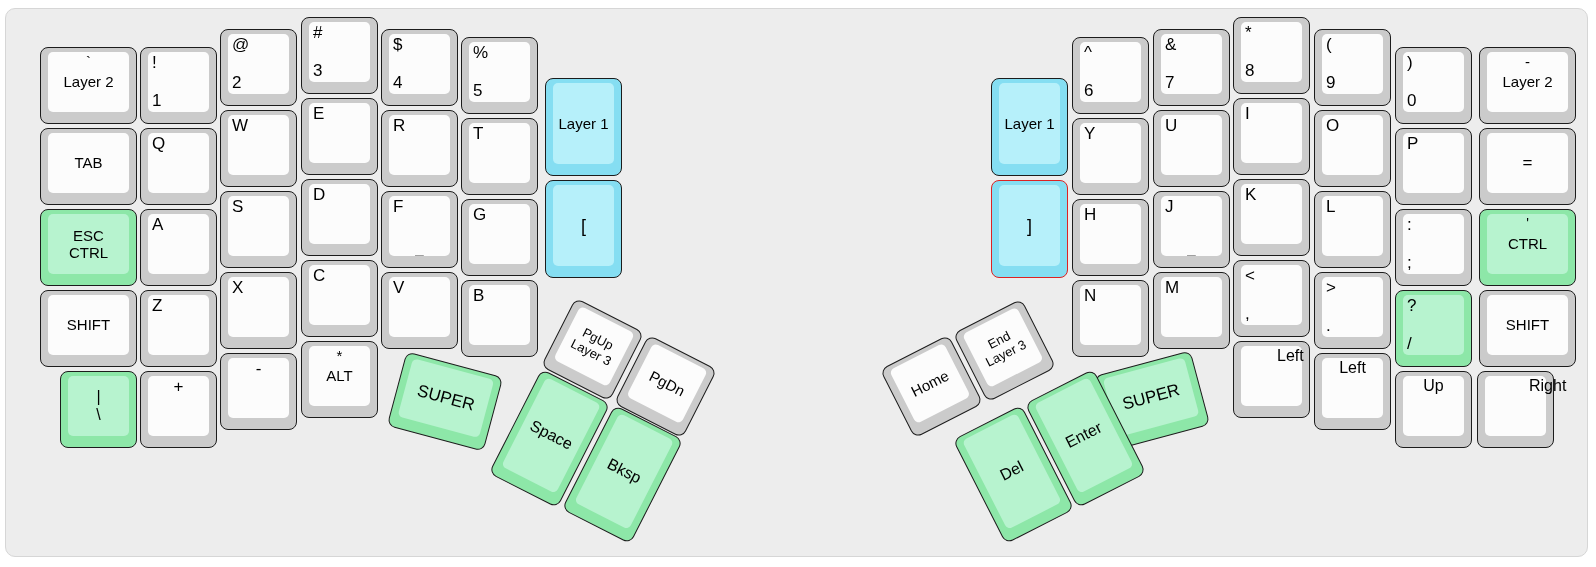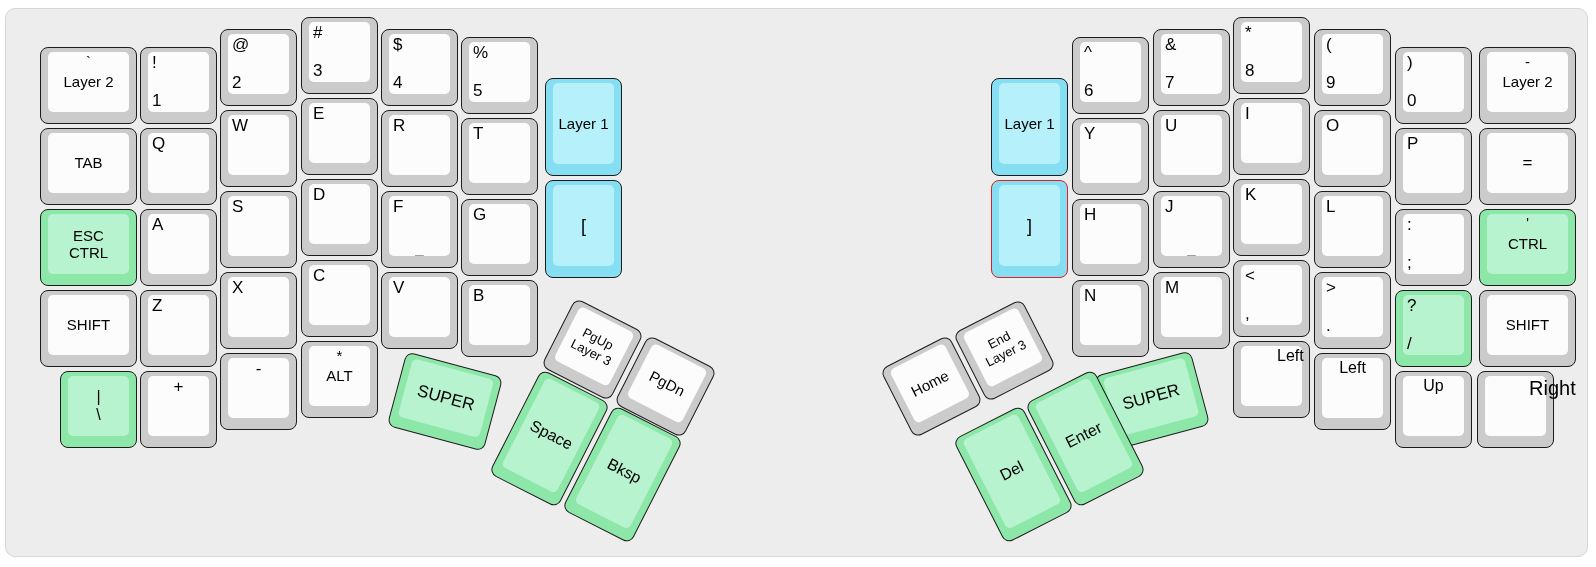--- a/index.html
+++ b/index.html
@@ -368,21 +368,21 @@
           <div class="lg tc" style="font-size: 16px;">Left</div>
         </div>
       </div>
       <div class="key white" style="width: 77px; height: 77px; left: 1395px; top: 371px;">
         <div class="keytop">
           <div class="lg tc" style="font-size: 16px;">Up</div>
         </div>
       </div>
       <div class="key white" style="width: 77px; height: 77px; left: 1477px; top: 371px;">
         <div class="keytop">
-          <div class="lg tc" style="font-size: 20px; padding-left: 44px;">Right</div>
+          <div class="lg tc" style="font-size: 16px; padding-left: 44px;">Right</div>
         </div>
       </div>
       <div class="key white" style="width: 77px; height: 77px; left: 892.5px; top: 347.5px; transform: rotate(-27deg);">
         <div class="keytop">
           <div class="lg mc" style="font-size: 15px;">Home</div>
         </div>
       </div>
       <div class="key white" style="width: 77px; height: 77px; left: 965.5px; top: 311.5px; transform: rotate(-27deg);">
         <div class="keytop">
           <div class="lg mc" style="font-size: 13px;">End

